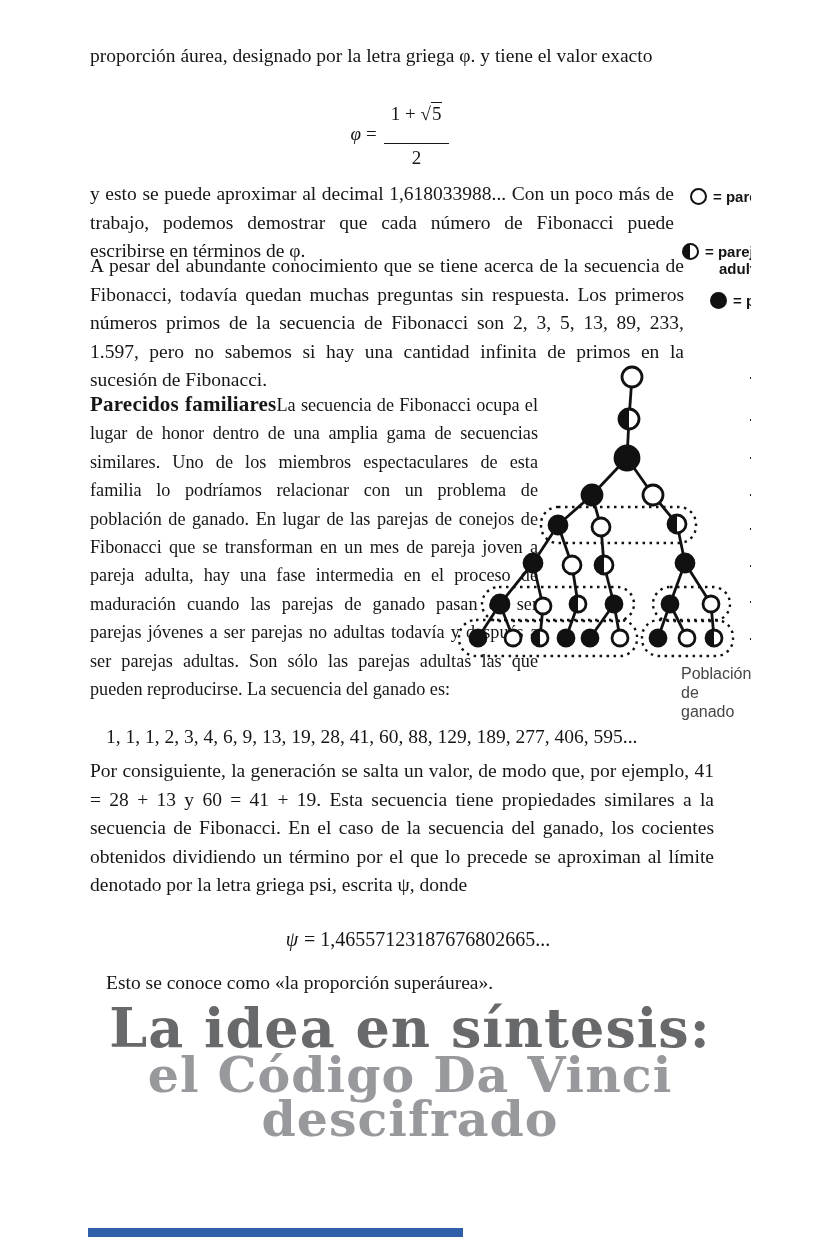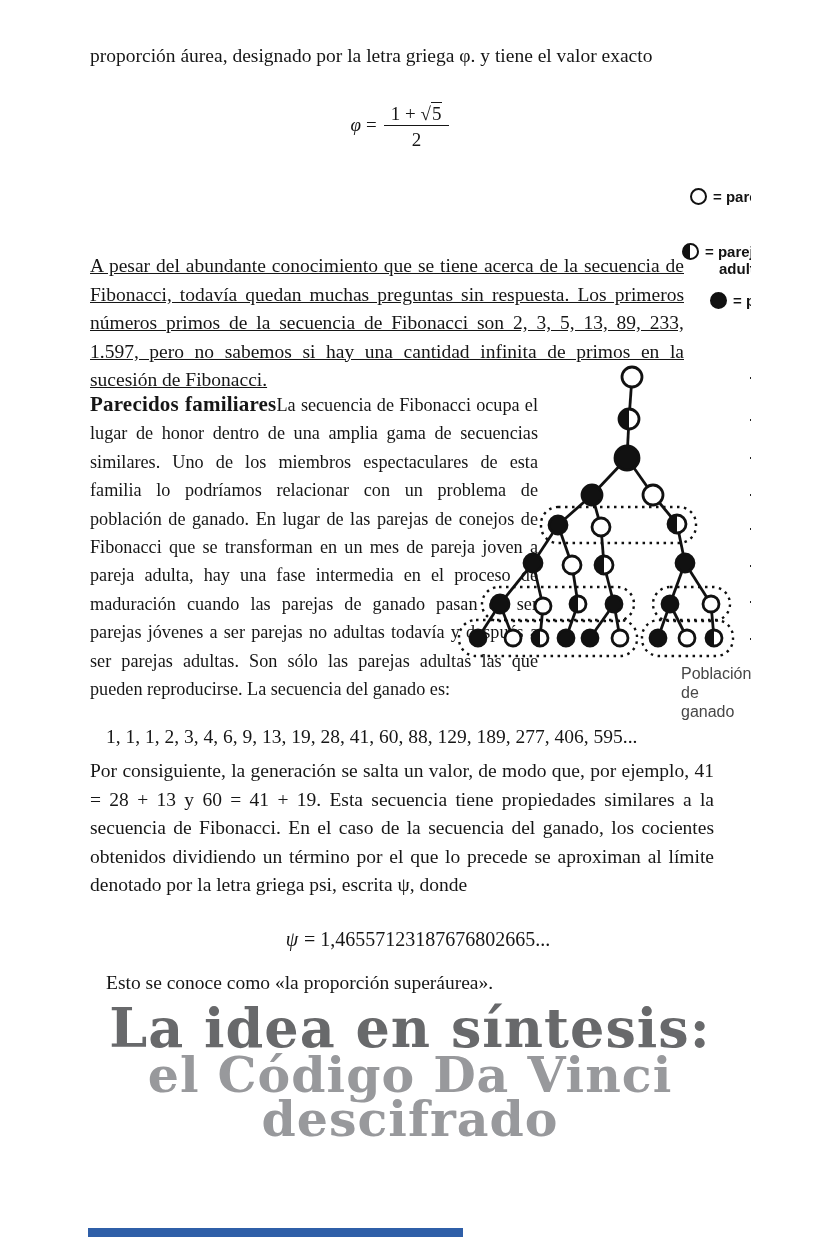--- a/index.html
+++ b/index.html
@@ -8,21 +8,21 @@
   .abs{position:absolute;}
   .jp{text-align:justify;margin:0;font-size:19.5px;line-height:28.5px;}
   .para-familiares{font-size:18.2px;line-height:28.4px;}
   .runin{font-weight:bold;font-size:21px;margin-right:0;letter-spacing:.2px;}
   .seq{font-size:19.5px;margin:16px;}
   
   .formula{width:620px;text-align:center;font-size:19px;}
   .formula .phi{font-style:italic;margin-right:5px;}
   .formula .feq{margin-right:7px;}
   .frac{display:inline-flex;flex-direction:column;vertical-align:middle;text-align:center;}
-  .frac .num{border-bottom:1.6px solid #161616;padding:0 7px 0;}
+  .frac .num{border-bottom:1.6px solid #161616;padding:0 7px 18px;}
   .frac .den{padding-top:3px;}
   .rad{border-top:1.6px solid #161616;padding:0 1px;}
   
   .legend-item{position:absolute;left:682px;width:146px;display:flex;align-items:flex-start;
                font-family:"Liberation Sans", sans-serif;font-weight:bold;font-size:15px;line-height:17px;color:#131313;}
   .sym{flex:0 0 auto;width:13px;height:13px;border:2.3px solid #111;border-radius:50%;margin:0 6px 0 0;background:#fff;}
   .sym.half{background:linear-gradient(90deg,#111 50%,#fff 50%);}
   .sym.filled{background:#111;}
   .legend-item .lbl{padding-left:14px;text-indent:-14px;}
   
@@ -46,35 +46,36 @@
 
   <p class="abs jp" style="top:42px;left:90px;width:620px;">proporción áurea, designado por la letra griega φ. y tiene el valor exacto</p>
 
   <div class="abs formula" style="top:103px;left:90px;">
     <span class="phi">φ</span><span class="feq">=</span><span class="frac">
         <span class="num"><span>1 + </span><span>√</span><span class="rad">5</span></span>
         <span class="den">2</span>
       </span>
   </div>
 
+  <p class="abs jp" style="top:180px;left:90px;width:584px;">y esto se puede aproximar al decimal 1,618033988... Con un poco más de trabajo, podemos demostrar que cada número de Fibonacci puede escribirse en términos de φ.</p>
 
   <div class="legend-item" style="top:188px;padding-left:8px;">
     <span class="sym"></span>
     <span class="lbl">= pareja joven</span>
   </div>
   <div class="legend-item" style="top:243px;">
     <span class="sym half"></span>
     <span class="lbl">= pareja no adulta todavía</span>
   </div>
   <div class="legend-item" style="top:292px;padding-left:28px;">
     <span class="sym filled"></span>
     <span class="lbl">= pareja adulta</span>
   </div>
 
-  <p class="abs jp" style="top:252px;left:90px;width:594px;text-decoration:underline;">A pesar del abundante conocimiento que se tiene acerca de la secuencia de Fibonacci, todavía quedan muchas preguntas sin respuesta. Los primeros números primos de la secuencia de Fibonacci son 2, 3, 5, 13, 89, 233, 1.597, pero no sabemos si hay una cantidad infinita de primos en la sucesión de Fibonacci.</p>
+  <p class="abs jp" style="top:252px;left:90px;width:594px;">A pesar del abundante conocimiento que se tiene acerca de la secuencia de Fibonacci, todavía quedan muchas preguntas sin respuesta. Los primeros números primos de la secuencia de Fibonacci son 2, 3, 5, 13, 89, 233, 1.597, pero no sabemos si hay una cantidad infinita de primos en la sucesión de Fibonacci.</p>
 
   <p class="abs jp para-familiares" style="top:390px;left:90px;width:448px;"><span class="runin">Parecidos familiares</span><span>La secuencia de Fibonacci ocupa el lugar de honor dentro de una amplia gama de secuencias similares. Uno de los miembros espectaculares de esta familia lo podríamos relacionar con un problema de población de ganado. En lugar de las parejas de conejos de Fibonacci que se transforman en un mes de pareja joven a pareja adulta, hay una fase intermedia en el proceso de maduración cuando las parejas de ganado pasan de ser parejas jóvenes a ser parejas no adultas todavía y después a ser parejas adultas. Son sólo las parejas adultas las que pueden reproducirse. La secuencia del ganado es:</span></p>
 
   <svg class="abs" style="top:356px;left:438px;" width="390" height="356" viewBox="438 356 390 356">
       <line x1="632" y1="377" x2="629" y2="419" stroke="#111" stroke-width="2.8"></line>
       <line x1="629" y1="419" x2="627" y2="458" stroke="#111" stroke-width="2.8"></line>
       <line x1="627" y1="458" x2="592" y2="495" stroke="#111" stroke-width="2.8"></line>
       <line x1="627" y1="458" x2="653" y2="495" stroke="#111" stroke-width="2.8"></line>
       <line x1="592" y1="495" x2="558" y2="525" stroke="#111" stroke-width="2.8"></line>
       <line x1="592" y1="495" x2="601" y2="527" stroke="#111" stroke-width="2.8"></line>

